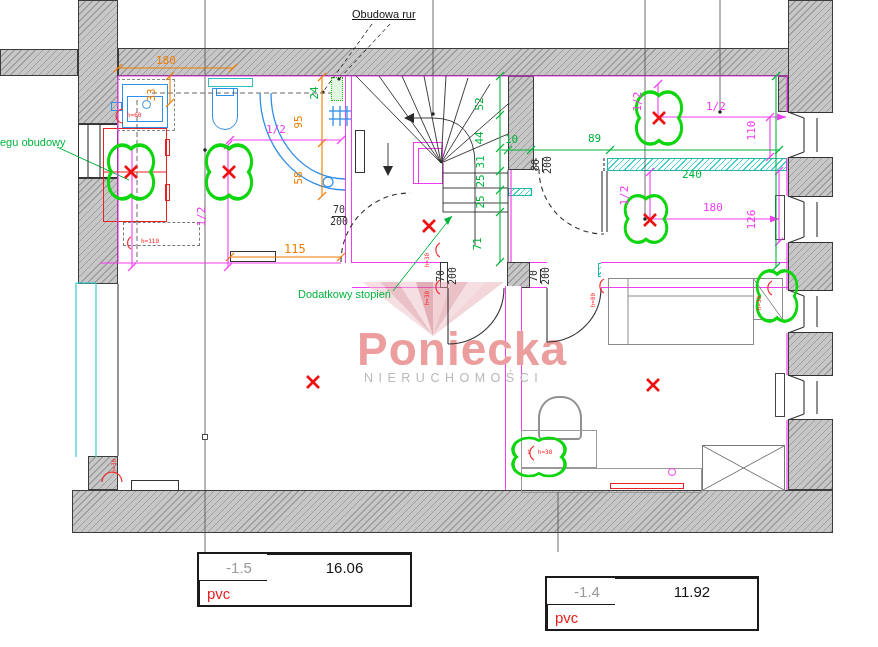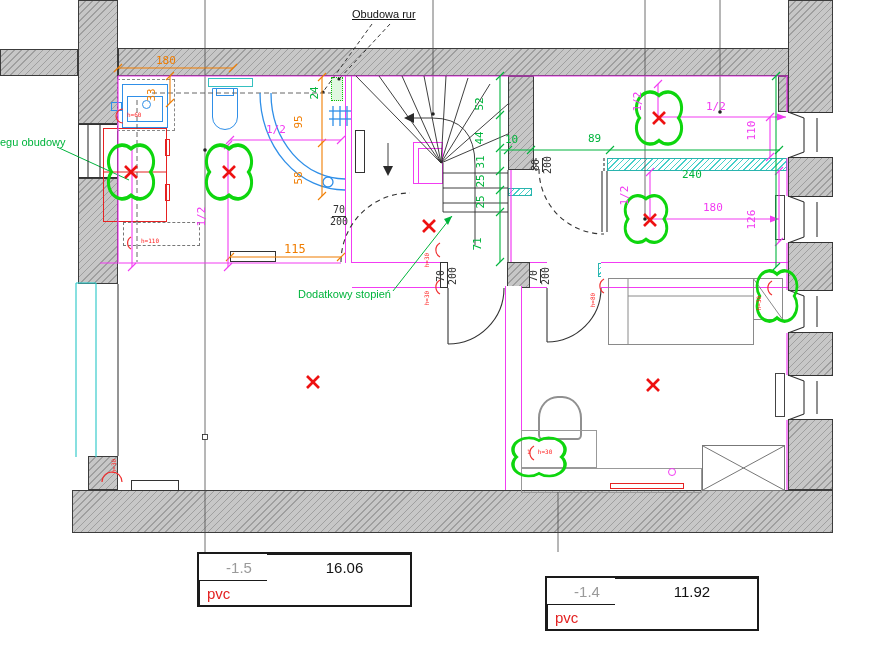--- a/index.html
+++ b/index.html
@@ -32,20 +32,34 @@
   .wm-brand{position:absolute;font-family:"Liberation Sans",sans-serif;font-weight:bold;
             font-size:46px;color:#ec9e9e;letter-spacing:1px;}
   .wm-sub{position:absolute;font-family:"Liberation Sans",sans-serif;font-size:12.5px;
           color:#b9b9b9;letter-spacing:5.5px;}
 </style>
 </head>
 <body>
 
 <div id="canvas">
 
+  <div class="wm" style="left:338px;top:270px;width:200px;height:125px;">
+    <svg width="200" height="125">
+      <polygon points="95,66 24,12 42,12" fill="#edc0c5" opacity="0.5"></polygon>
+      <polygon points="95,66 42,12 60,12" fill="#d4848e" opacity="0.5"></polygon>
+      <polygon points="95,66 60,12 78,12" fill="#edc0c5" opacity="0.5"></polygon>
+      <polygon points="95,66 78,12 95,12" fill="#c96d78" opacity="0.55"></polygon>
+      <polygon points="95,66 95,12 113,12" fill="#e3a3ab" opacity="0.5"></polygon>
+      <polygon points="95,66 113,12 130,12" fill="#d4848e" opacity="0.5"></polygon>
+      <polygon points="95,66 130,12 148,12" fill="#edc0c5" opacity="0.5"></polygon>
+      <polygon points="95,66 148,12 166,12" fill="#e3a3ab" opacity="0.45"></polygon>
+    </svg>
+    <span class="wm-brand" style="left:19px;top:52px;">Poniecka</span>
+    <span class="wm-sub" style="left:26px;top:101px;">NIERUCHOMOŚCI</span>
+  </div>
 
   <div class="abs hatch" style="left:0;top:49px;width:78px;height:27px;"></div>
   <div class="abs hatch" style="left:78px;top:0;width:40px;height:124px;"></div>
   <div class="abs winbox" style="left:78px;top:124px;width:40px;height:54px;"></div>
   <div class="abs hatch" style="left:78px;top:178px;width:40px;height:106px;"></div>
   <div class="abs hatch" style="left:118px;top:48px;width:672px;height:28px;"></div>
   <div class="abs hatch" style="left:788px;top:0;width:45px;height:490px;"></div>
   <div class="abs hatch" style="left:778px;top:76px;width:10px;height:36px;"></div>
   <div class="abs winwhite" style="left:788px;top:112px;width:45px;height:46px;"></div>
   <div class="abs winwhite" style="left:788px;top:196px;width:45px;height:47px;"></div>

